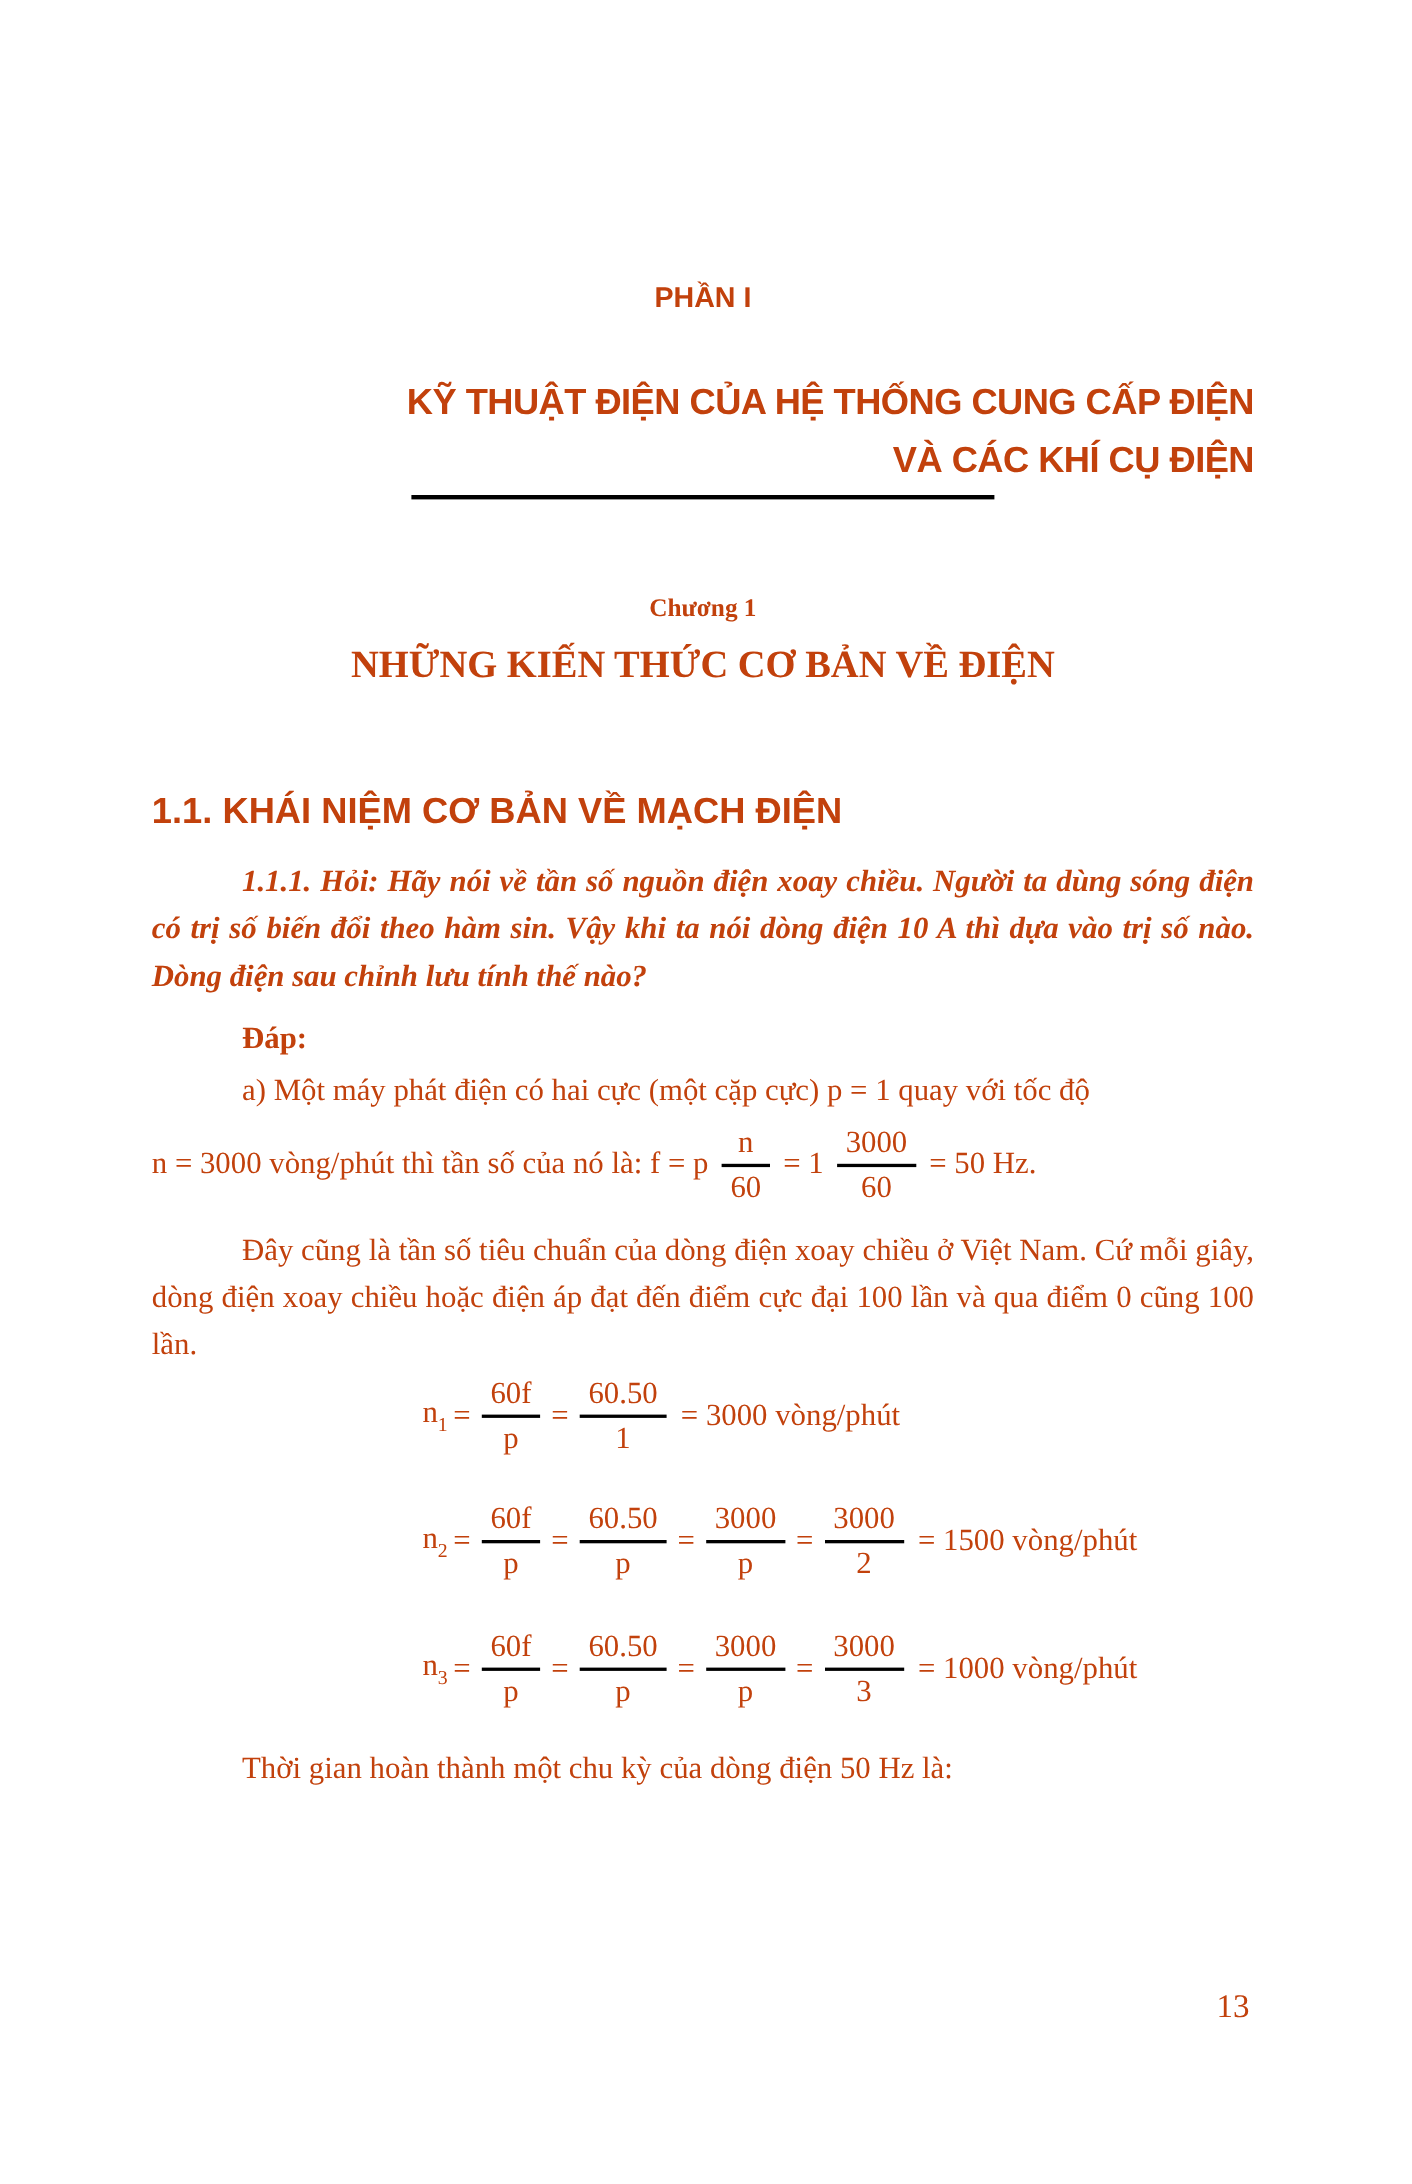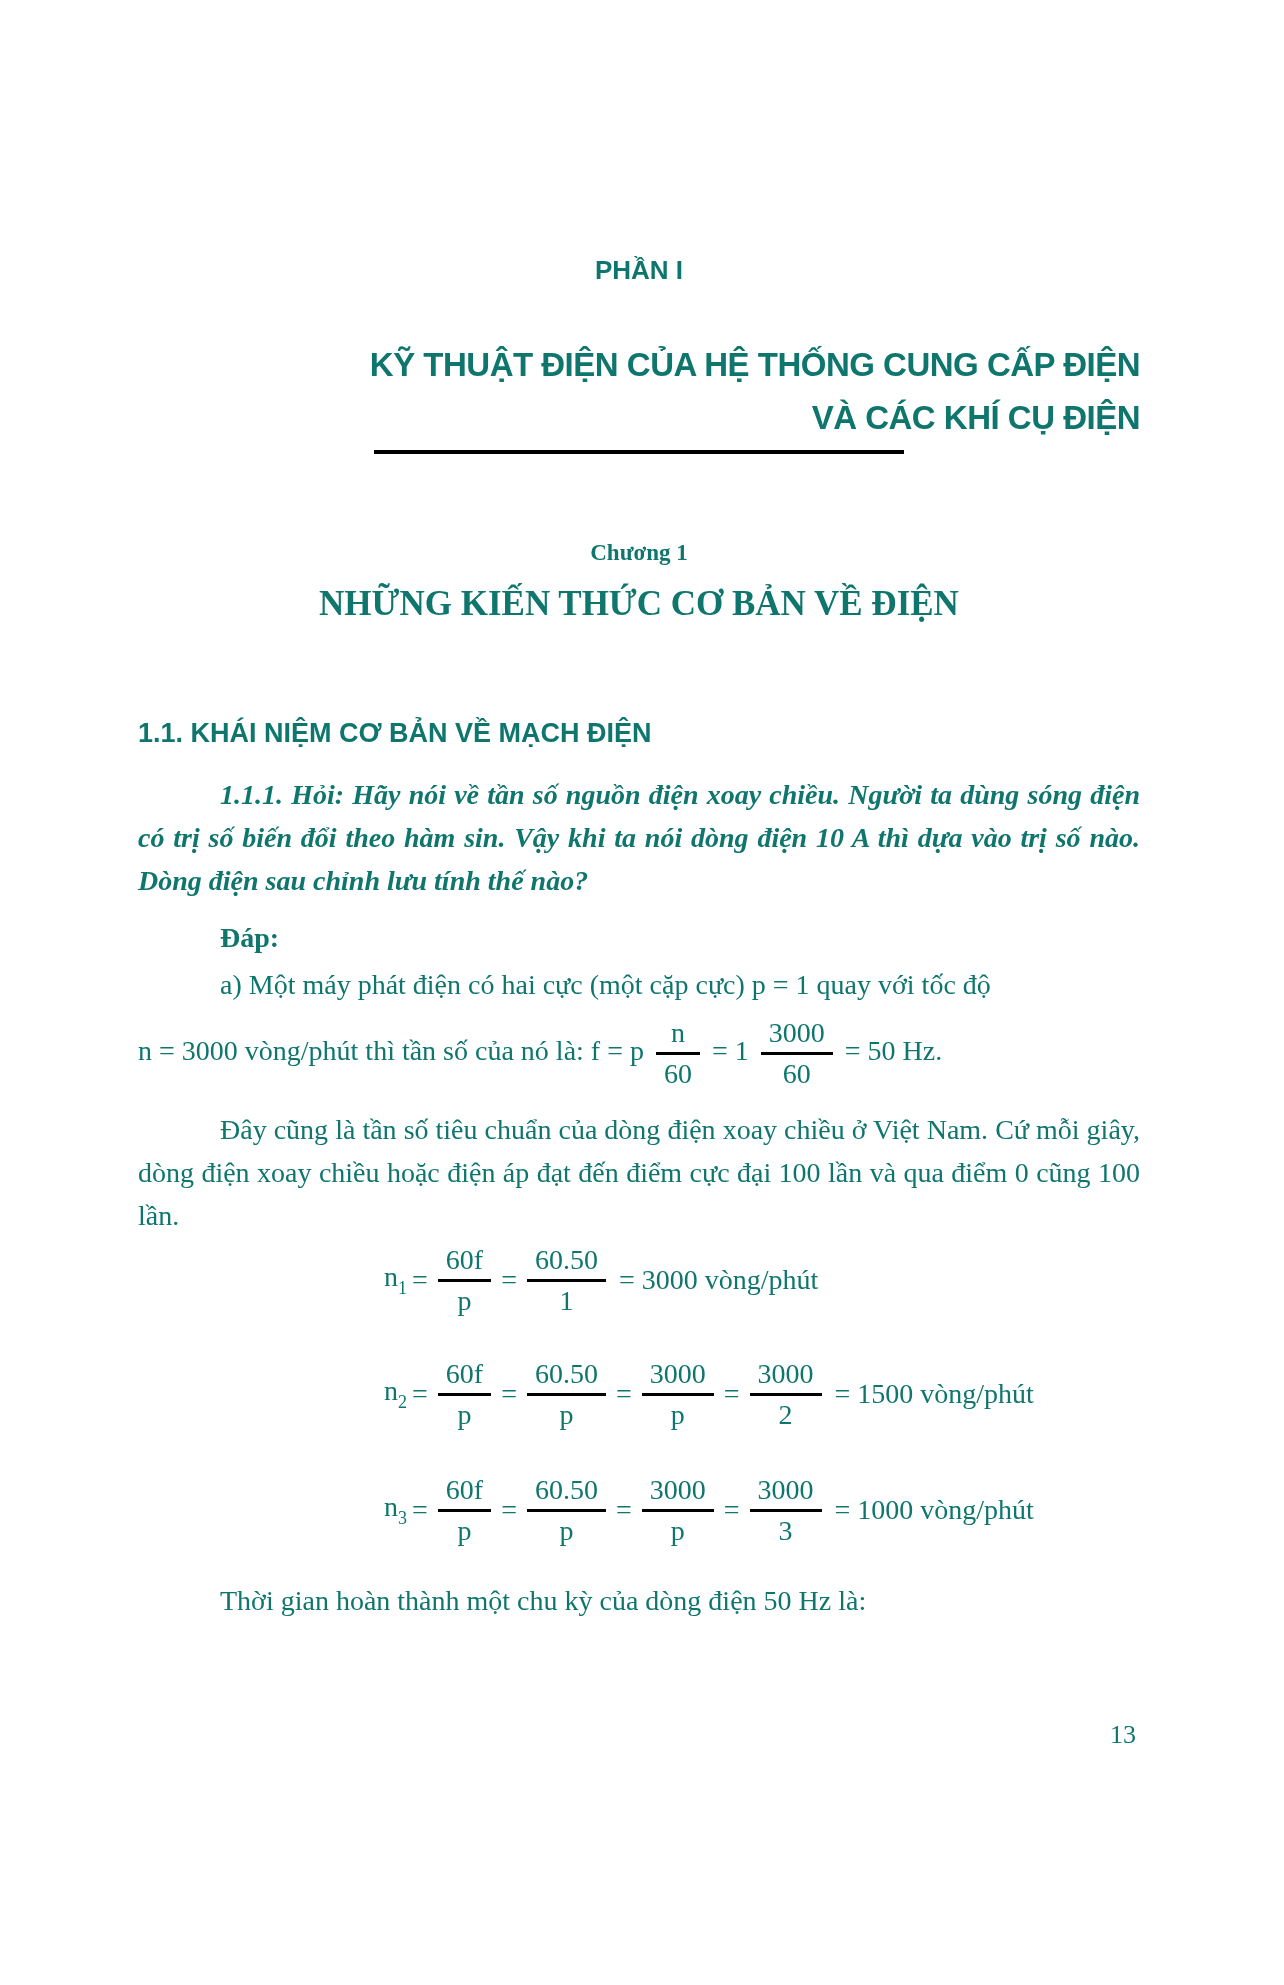--- a/index.html
+++ b/index.html
@@ -1,21 +1,21 @@
 <!DOCTYPE html>
 <html><head>
 <meta charset="utf-8">
 <style>
   html,body{margin:0;padding:0;background:#ffffff;}
   .page{
     position:relative;
     width:1256px;
     height:1985px;
     background:#ffffff;
-    color:#0f766e;
+    color:#c2410c;
     box-sizing:border-box;
     padding:255px 116px 0 138px;
     font-family:"Liberation Serif", serif;
     font-size:28px;
     overflow:hidden;
   }
   
   .part-label{
     text-align:center;
     font-family:"Liberation Sans", sans-serif;
@@ -47,21 +47,21 @@
   .chapter-title{
     margin-top:18px;
     text-align:center;
     font-weight:bold;
     font-size:35px;
   }
   .section-heading{
     margin-top:94px;
     font-family:"Liberation Sans", sans-serif;
     font-weight:bold;
-    font-size:27px;
+    font-size:33px;
   }
   
   .para{
     margin:0;
     line-height:43px;
     text-align:justify;
   }
   .indent{ text-indent:82px; }
   .question{
     margin-top:24px;
@@ -114,22 +114,22 @@
   .fvar sub{
     font-size:18px;
     vertical-align:-8px;
   }
   .eq{ margin:0 5px; }
   .result{ margin-left:8px; }
   
   .page-number{
     position:absolute;
     right:120px;
-    top:1720px;
-    font-size:26px;
+    top:1808px;
+    font-size:30px;
     text-align:center;
   }
 </style>
 </head>
 <body>
 
 <div class="page">
 
   <div class="part-label">PHẦN I</div>
 

